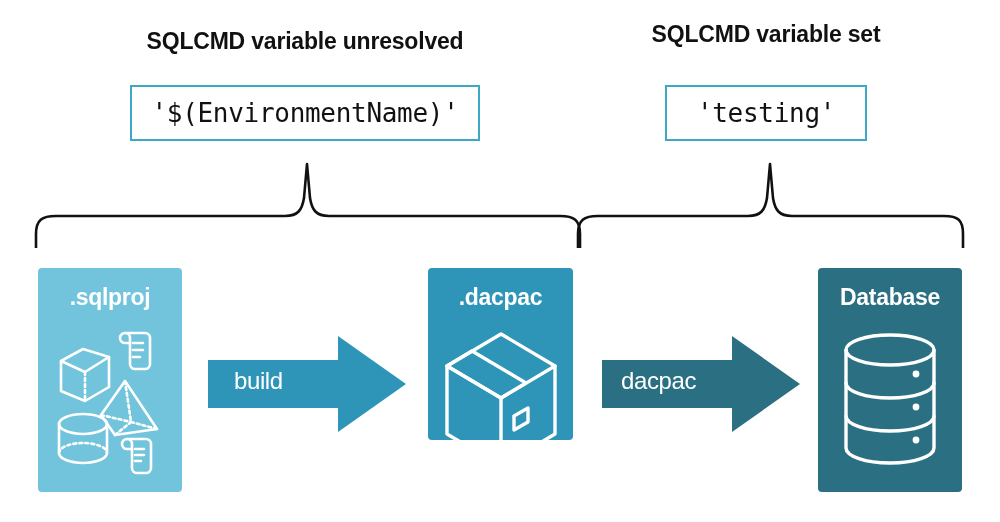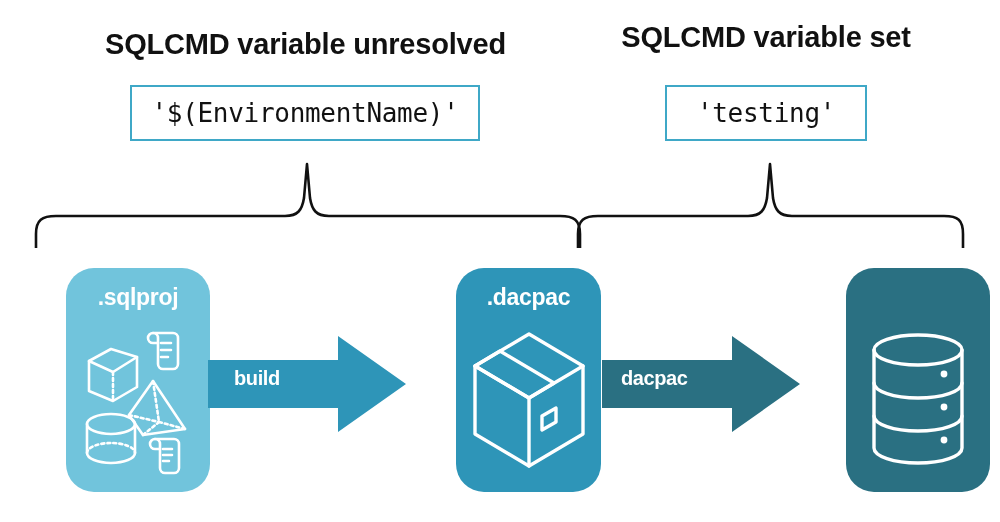--- a/index.html
+++ b/index.html
@@ -16,21 +16,21 @@
     height: 522px;
     background: #ffffff;
     overflow: hidden;
   }
   .abs { position: absolute; }
 
   
   .section-title {
     font-family: "Liberation Sans", sans-serif;
     font-weight: bold;
-    font-size: 29px;
+    font-size: 23px;
     color: #111111;
     text-align: center;
     white-space: nowrap;
     letter-spacing: -0.2px;
   }
 
   
   .code-box {
     border: 2px solid #3FA8C7;
     background: #ffffff;
@@ -46,22 +46,21 @@
     white-space: pre;
     letter-spacing: -0.3px;
   }
 
   
   .brace { position: absolute; }
 
   
   .card {
     position: absolute;
-    border-radius: 28px;
-    margin-left: 28px;
+    border-radius: 4px;
   }
   .card-label {
     position: absolute;
     left: 0;
     right: 0;
     text-align: center;
     font-family: "Liberation Sans", sans-serif;
     font-weight: bold;
     font-size: 23px;
     color: #ffffff;
@@ -74,22 +73,22 @@
     display: flex;
     align-items: center;
     justify-content: center;
   }
 
   
   .arrow-wrap { position: absolute; }
   .arrow-label {
     position: absolute;
     font-family: "Liberation Sans", sans-serif;
-    font-weight: bold;
-    font-size: 20px;
+    font-weight: normal;
+    font-size: 24px;
     color: #ffffff;
     letter-spacing: -0.4px;
     white-space: nowrap;
   }
 </style>
 </head>
 <body>
 
 <div id="canvas">
 
@@ -174,21 +173,21 @@
     </div>
   </div>
 
   <div class="arrow-wrap" style="left:208px; top:334px; width:200px; height:100px;">
     <svg width="200" height="100" viewBox="0 0 200 100">
       <path d="M 0 26 L 130 26 L 130 2 L 198 50 L 130 98 L 130 74 L 0 74 Z" fill="#2E95B8"></path>
     </svg>
     <span class="arrow-label" style="left:26px; top:33px;">build</span>
   </div>
 
-  <div class="card" style="left:428px; top:268px; width:145px; height:224px; background:#2E95B8;">
+  <div class="card" style="left:428px; top:268px; width:145px; height:172px; background:#2E95B8;">
     <div class="card-label" style="top:16px;">.dacpac</div>
     <div class="card-icon" style="top:52px; height:160px;">
       <svg width="118" height="152" viewBox="0 0 118 152" fill="none" stroke="#ffffff" stroke-width="3.4" stroke-linecap="round" stroke-linejoin="round">
 
         <path d="M 5 42 L 59 10 L 113 42 L 113 110 L 59 142 L 5 110 Z"></path>
         <path d="M 5 42 L 59 74 L 113 42"></path>
         <path d="M 59 74 L 59 142"></path>
 
         <path d="M 30 27 L 84 59 L 59 74 L 5 42 Z"></path>
 
@@ -198,20 +197,21 @@
   </div>
 
   <div class="arrow-wrap" style="left:602px; top:334px; width:200px; height:100px;">
     <svg width="200" height="100" viewBox="0 0 200 100">
       <path d="M 0 26 L 130 26 L 130 2 L 198 50 L 130 98 L 130 74 L 0 74 Z" fill="#2A7082"></path>
     </svg>
     <span class="arrow-label" style="left:19px; top:33px;">dacpac</span>
   </div>
 
   <div class="card" style="left:818px; top:268px; width:144px; height:224px; background:#2A7082;">
+    <div class="card-label" style="top:16px;">Database</div>
     <div class="card-icon" style="top:58px; height:150px;">
       <svg width="100" height="142" viewBox="0 0 100 142" fill="none" stroke="#ffffff" stroke-width="3.4" stroke-linecap="round" stroke-linejoin="round">
         <ellipse cx="50" cy="20" rx="44" ry="15"></ellipse>
         <path d="M 6 20 L 6 118 A 44 15 0 0 0 94 118 L 94 20"></path>
         <path d="M 6 53 A 44 15 0 0 0 94 53"></path>
         <path d="M 6 86 A 44 15 0 0 0 94 86"></path>
         <circle cx="76" cy="44" r="3.4" fill="#ffffff" stroke="none"></circle>
         <circle cx="76" cy="77" r="3.4" fill="#ffffff" stroke="none"></circle>
         <circle cx="76" cy="110" r="3.4" fill="#ffffff" stroke="none"></circle>
       </svg>

